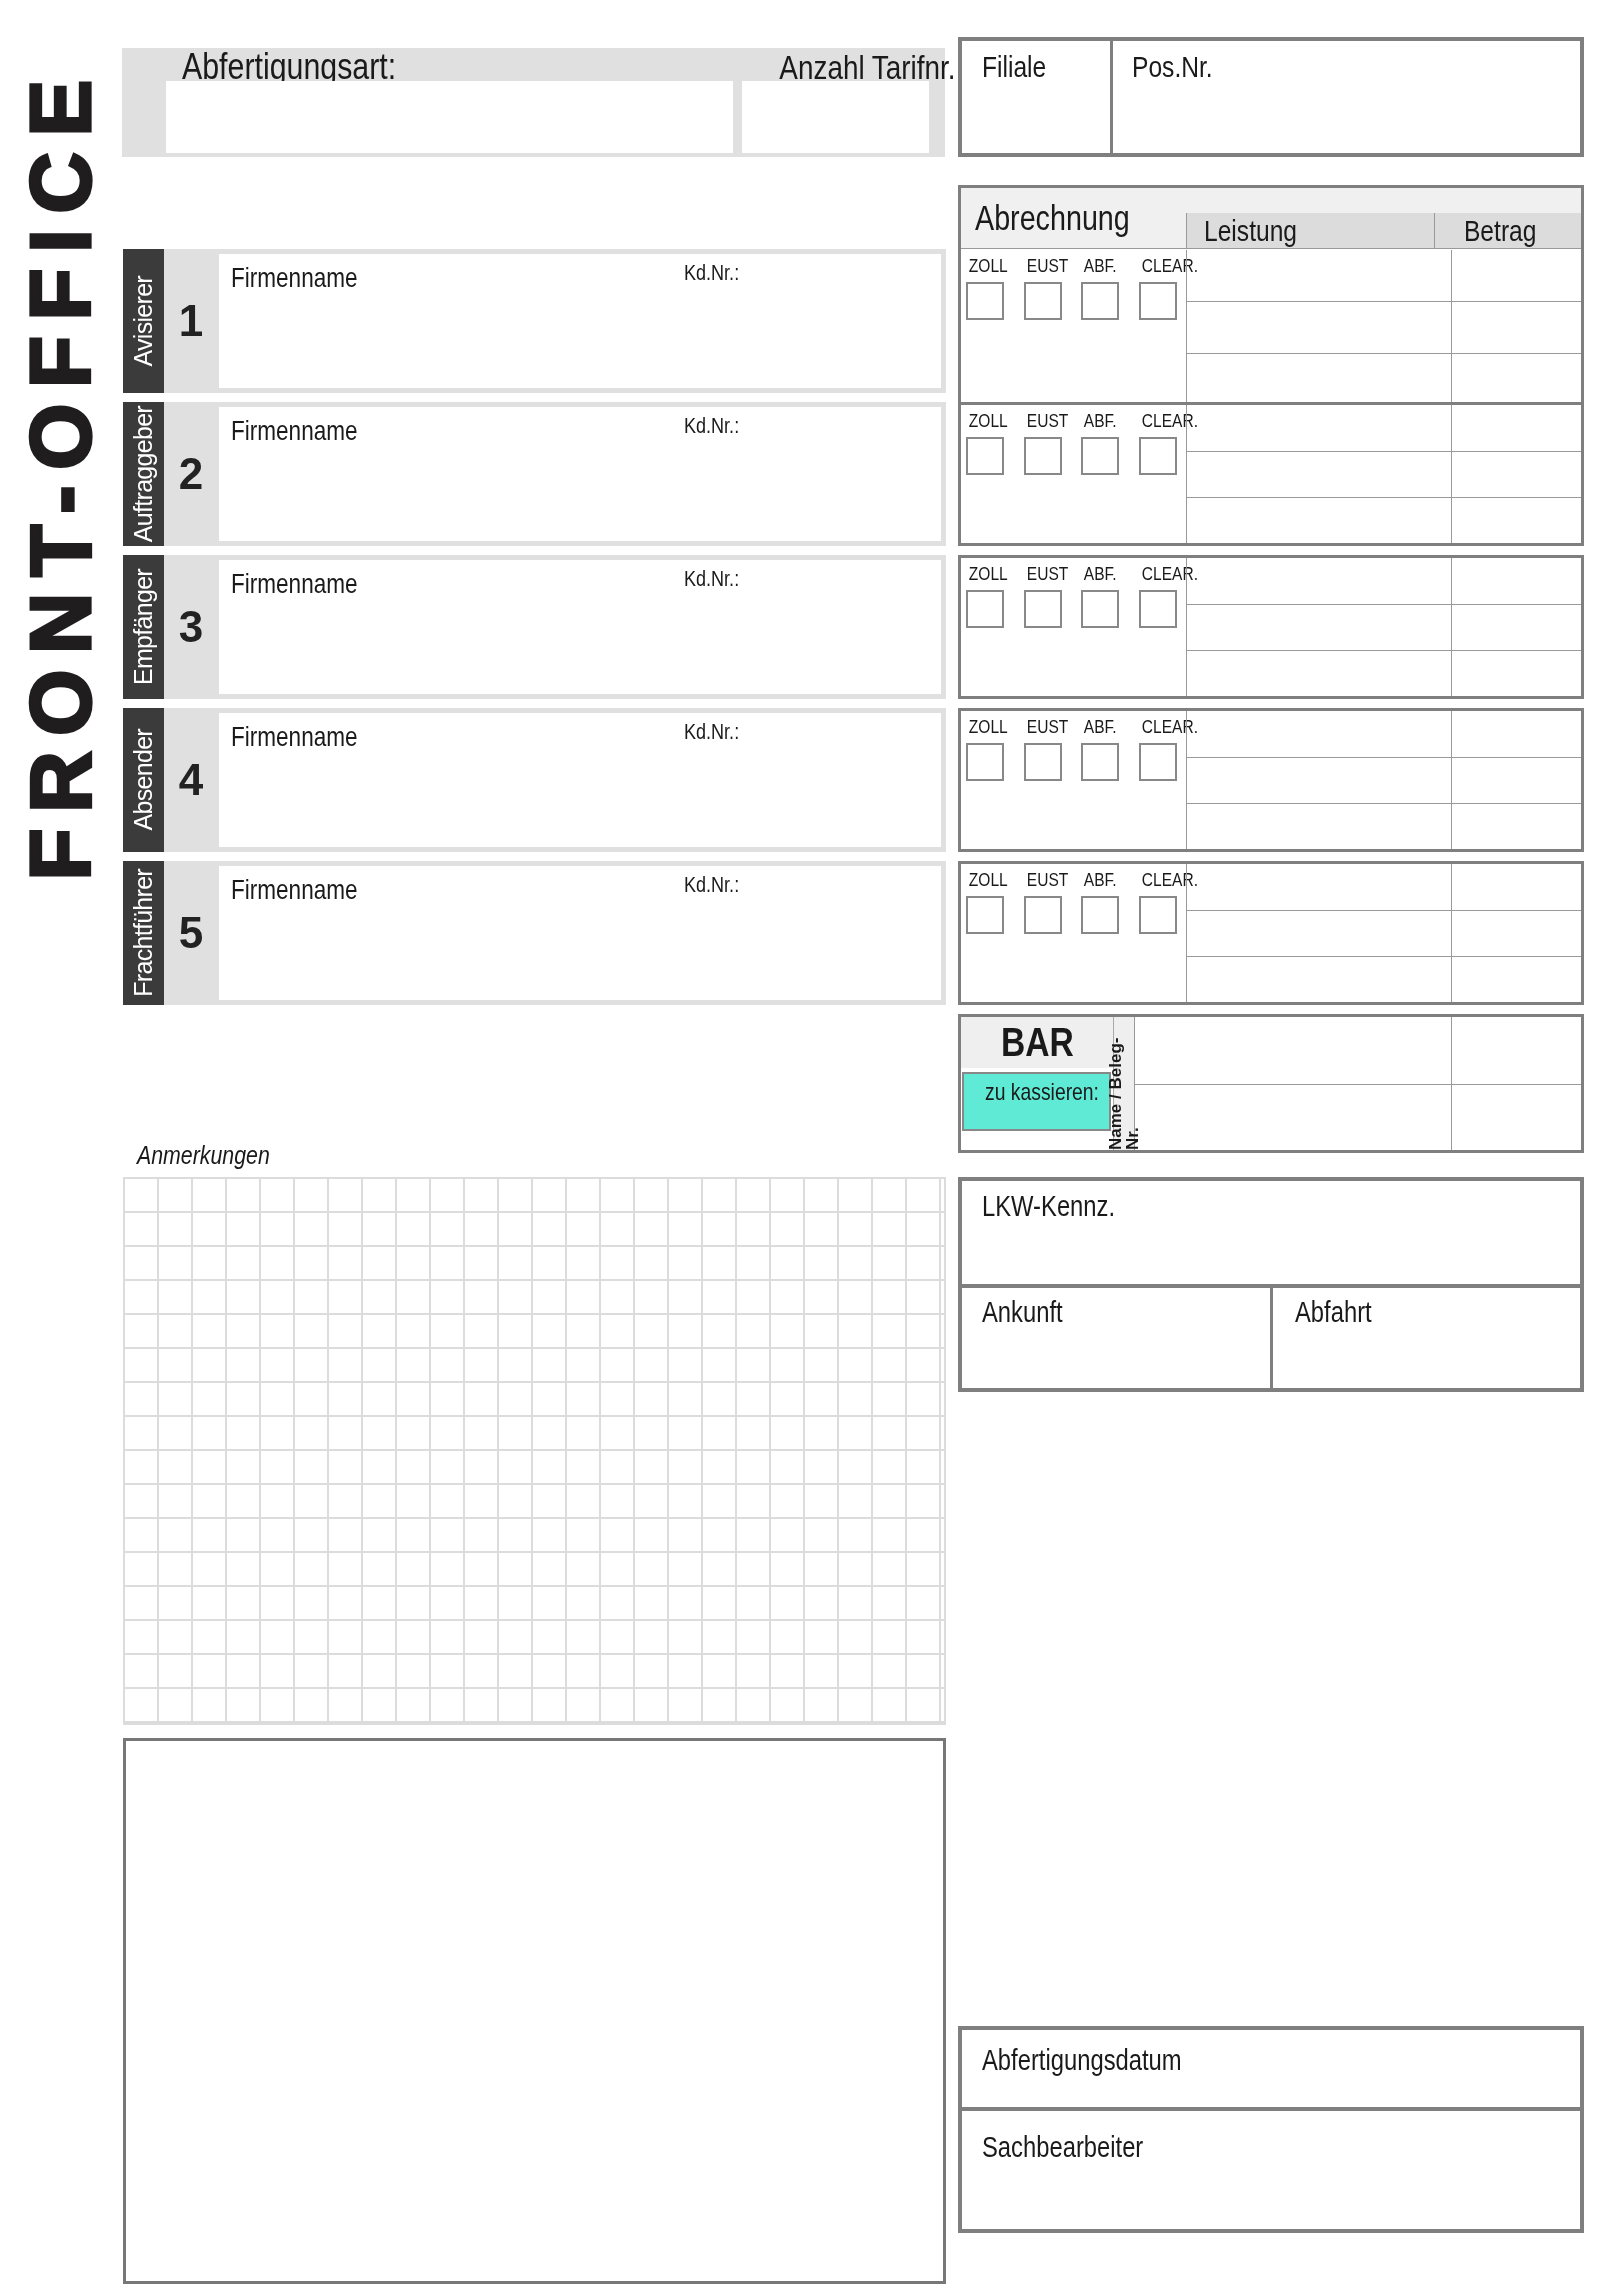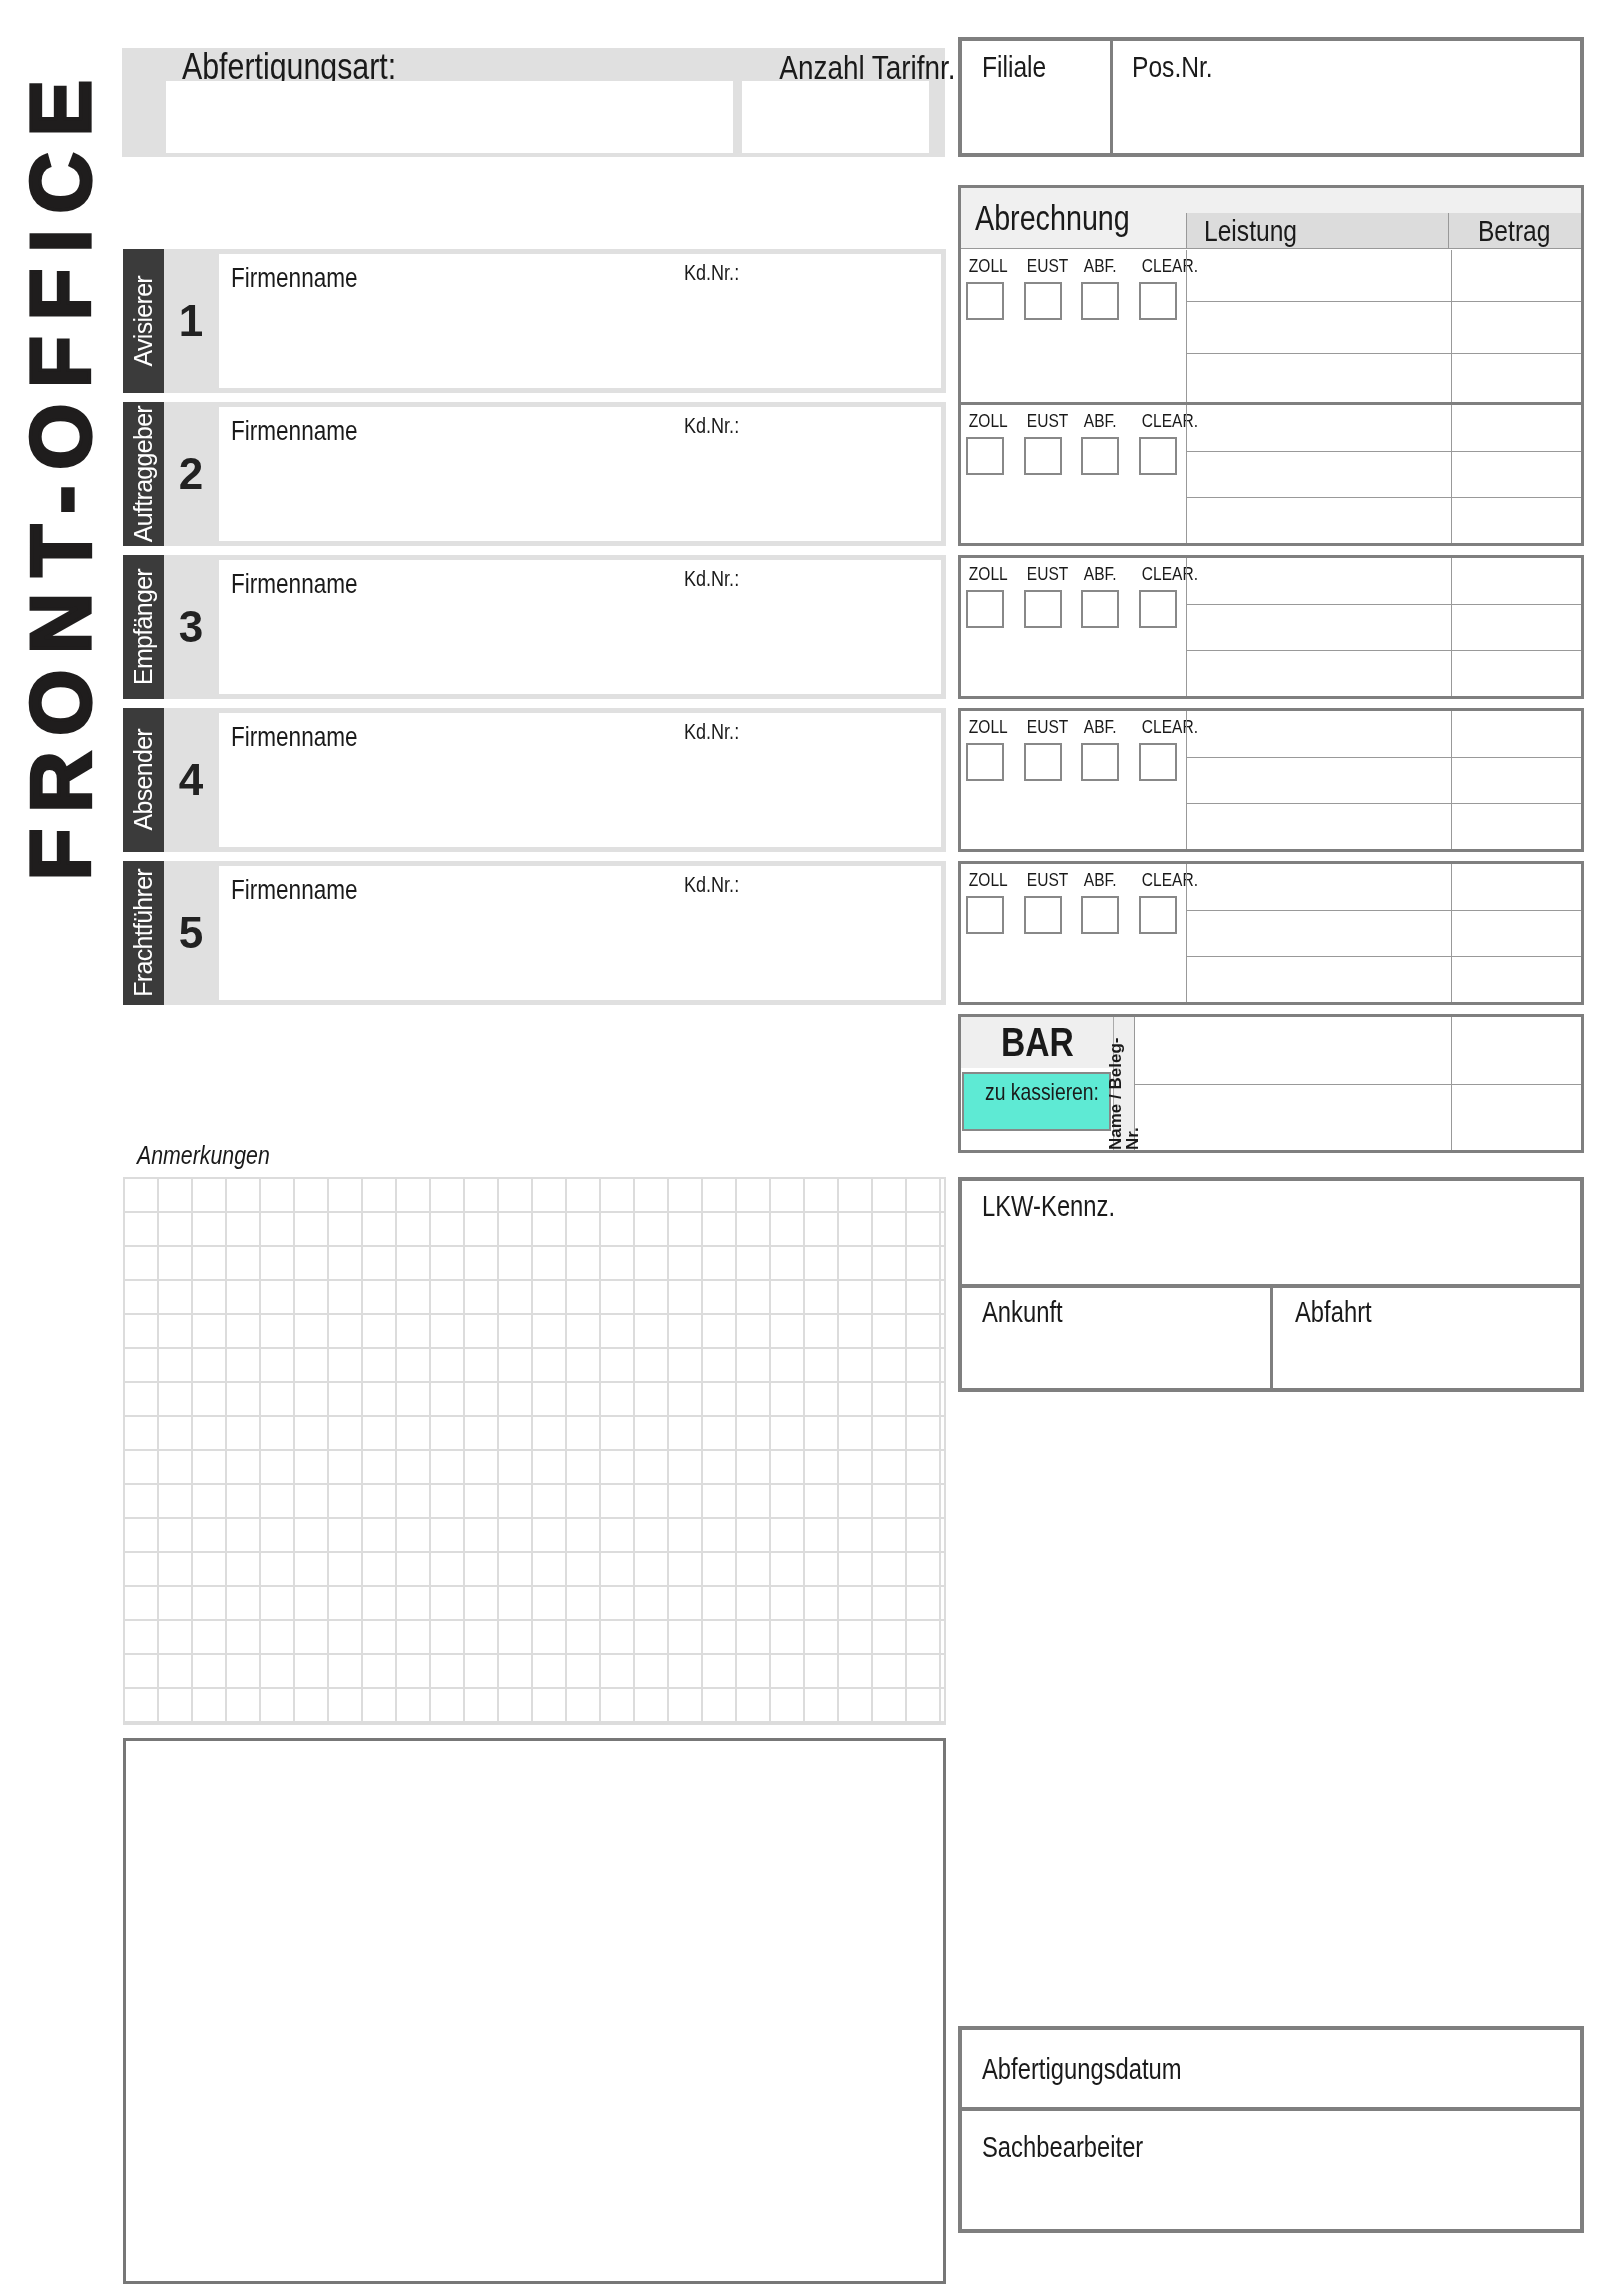--- a/index.html
+++ b/index.html
@@ -27,21 +27,21 @@
   .box-label{font-size:29px;position:absolute;margin-left:8px;}
   .hdiv{position:absolute;left:0;right:0;height:3.9px;background:#7f7f7f;}
   .vdiv{position:absolute;width:2.6px;background:#7f7f7f;}
 
   
   .abr-outer{left:958px;width:626px;border:3.9px solid #7f7f7f;box-sizing:border-box;background:#fff;}
   .abr1-header{position:absolute;left:0;top:0;right:0;height:60px;background:#f0f0f0;border-bottom:1.3px solid #999;}
   .abr-title{position:absolute;left:14.4px;top:50%;transform:translateY(-50%) scaleX(.82);transform-origin:0 50%;font-size:35px;white-space:nowrap;}
   .lb-bar{position:absolute;left:225px;right:0;top:25px;bottom:0;background:#dcdcdc;border-left:1.3px solid #999;display:flex;align-items:center;}
   .l-label{margin-left:17px;font-size:30px;}
-  .b-cell{position:absolute;right:2px;width:130px;top:0;bottom:0;border-left:1.3px solid #999;display:flex;align-items:center;justify-content:center;font-size:30px;}
+  .b-cell{position:absolute;right:16px;width:130px;top:0;bottom:0;border-left:1.3px solid #999;display:flex;align-items:center;justify-content:center;font-size:30px;}
   .abr1-content{position:absolute;left:0;top:62px;right:0;bottom:0;}
   .cbz{position:absolute;left:0;top:0;width:225px;bottom:0;background:#fff;}
   .cb-cell{position:absolute;top:5.2px;width:38px;text-align:center;}
   .cb-label{display:block;font-size:18.3px;transform:scaleX(.85);transform-origin:50% 50%;white-space:nowrap;}
   .cb-box{margin:5.2px auto 0 auto;width:38px;height:38px;border:2.6px solid #888;box-sizing:border-box;background:#fff;}
   .abr-table{position:absolute;left:225px;top:0;right:0;bottom:0;border-left:1.3px solid #999;
              display:grid;grid-template-columns:1fr 130px;grid-auto-rows:1fr;}
   .abr-table .cell{border-top:1.3px solid #999;}
   .abr-table .cell:nth-child(-n+2){border-top:none;}
   .abr-table .bc{border-left:1.3px solid #999;}
@@ -360,21 +360,21 @@
     <div class="hdiv" style="top:103px;"></div>
     <div class="vdiv" style="left:308px;top:107px;bottom:0;"></div>
     <span class="box-label" style="left:11.8px;top:115px;"><span class="cnd">Ankunft</span></span>
     <span class="box-label" style="left:325px;top:115px;"><span class="cnd">Abfahrt</span></span>
     <div style="position:absolute;left:0;top:107px;width:308px;bottom:0;"></div>
     <div style="position:absolute;left:310px;top:107px;right:0;bottom:0;"></div>
   </div>
 
 
   <div class="abs hbox" style="top:2026px;height:207px;">
-    <span class="box-label" style="left:11.8px;top:23px;text-align:right;"><span class="cnd">Abfertigungsdatum</span></span>
+    <span class="box-label" style="left:11.8px;top:14px;text-align:right;"><span class="cnd">Abfertigungsdatum</span></span>
     <div style="position:absolute;left:0;top:0;right:0;height:77px;"></div>
     <div class="hdiv" style="top:77px;"></div>
     <span class="box-label" style="left:11.8px;top:101px;"><span class="cnd">Sachbearbeiter</span></span>
     <div style="position:absolute;left:0;top:80px;right:0;bottom:0;"></div>
   </div>
 
 </div>
 
 
 </body></html>

